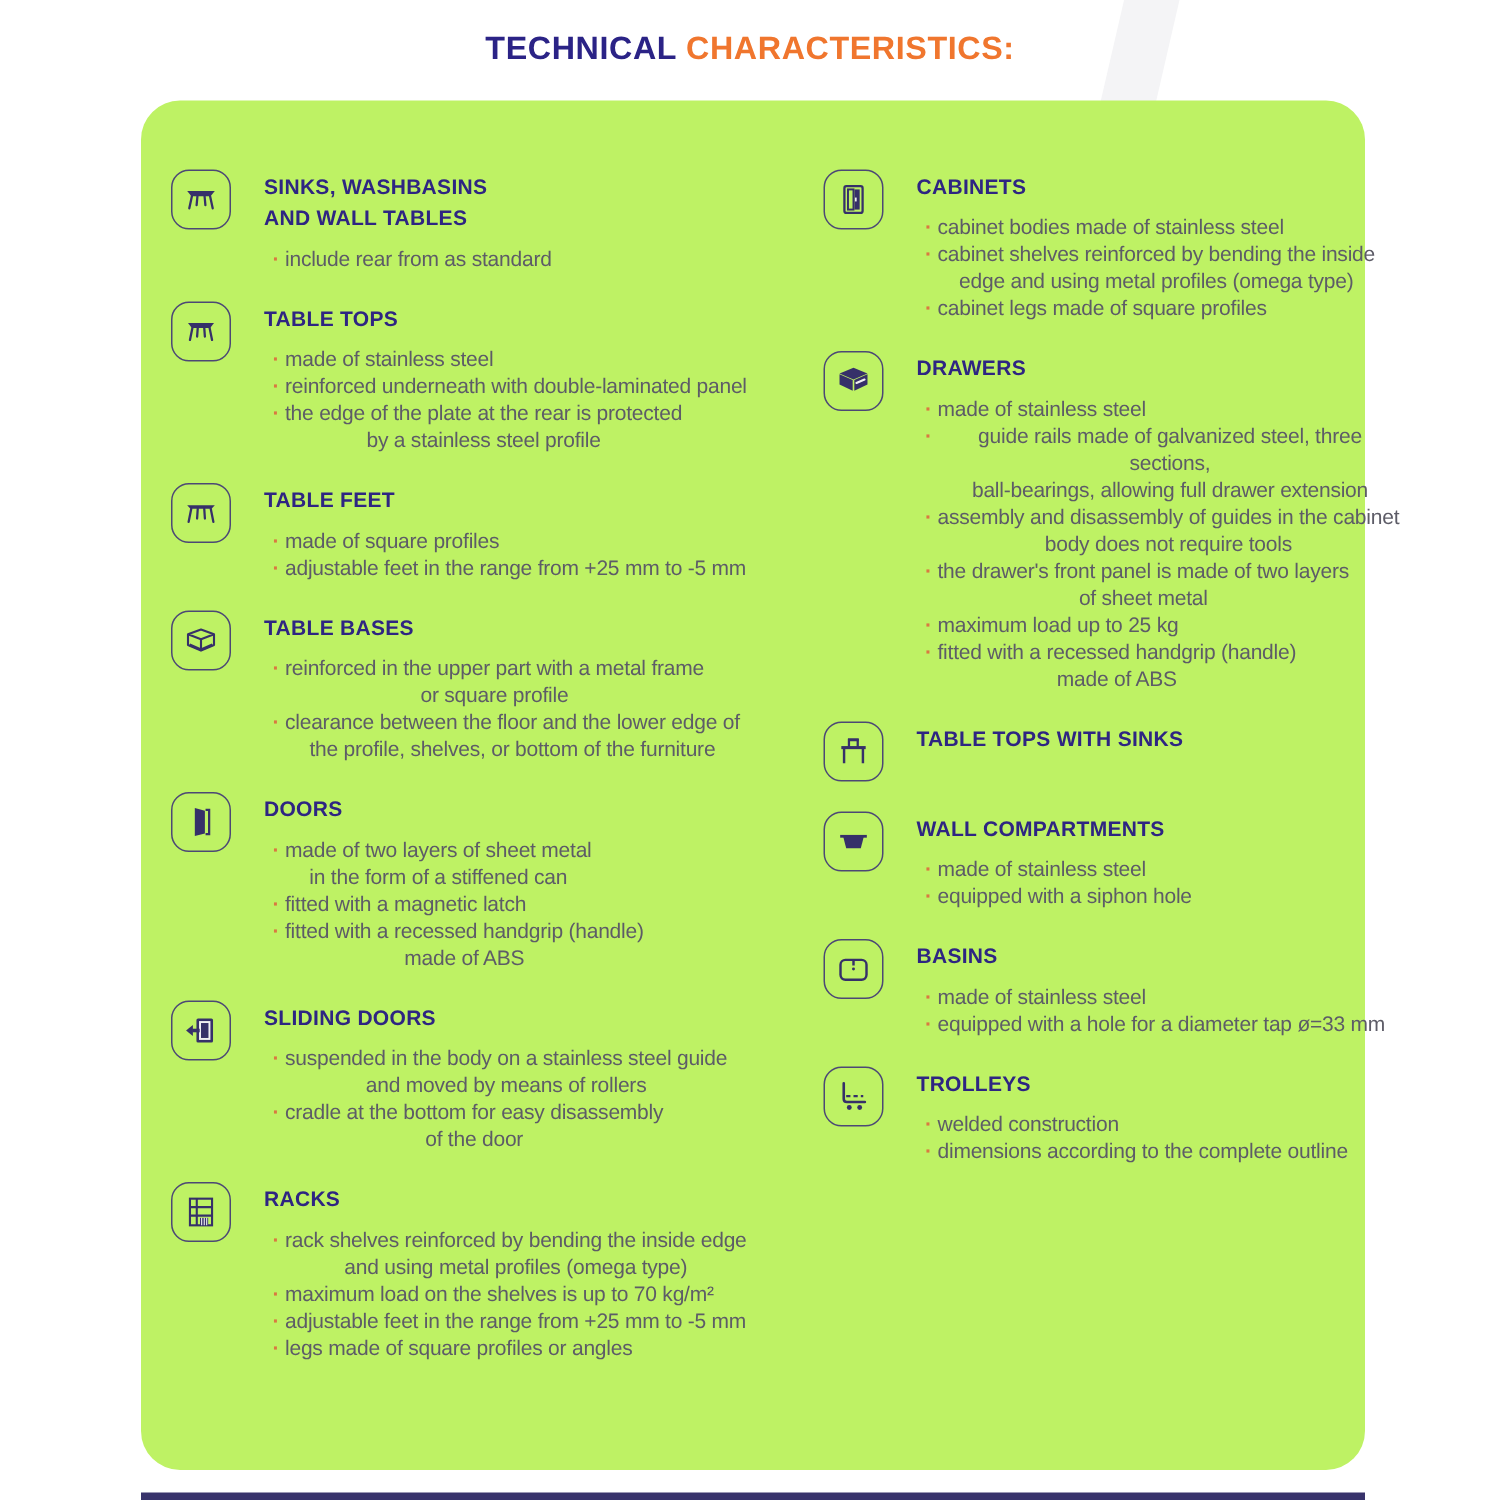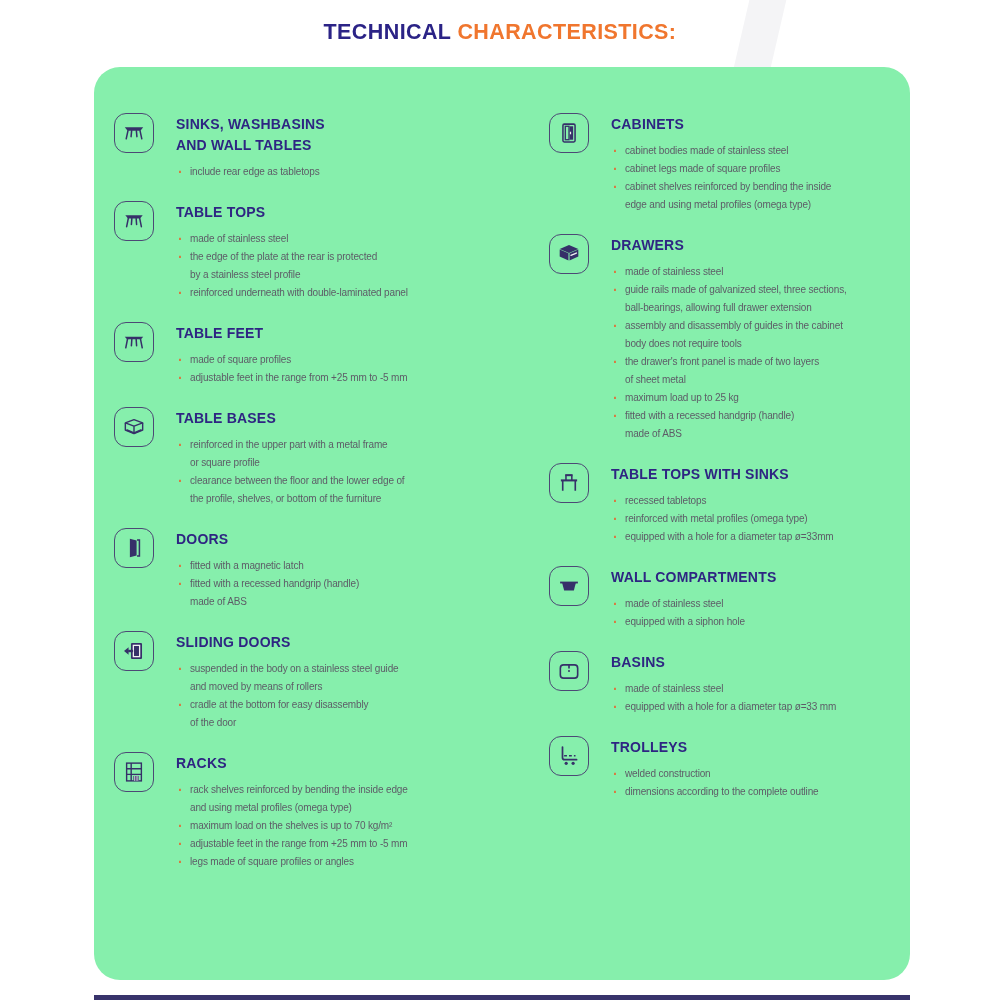--- a/index.html
+++ b/index.html
@@ -13,41 +13,41 @@
     background:#f4f4f6;transform:rotate(13deg);z-index:0;
   }
   .page-title{
     position:absolute;top:20px;left:0;width:1000px;text-align:center;
     font-size:21.5px;font-weight:800;letter-spacing:.4px;z-index:2;
   }
   .t-navy{color:#2b2386;}
   .t-orange{color:#f0762e;}
   .card{
     position:absolute;left:94px;top:67px;width:816px;height:913px;
-    background:#86efac;border-radius:26px;z-index:1;
+    background:#bef264;border-radius:26px;z-index:1;
   }
   .col{position:absolute;top:46px;}
   .col-left{left:20px;width:392px;}
   .col-right{left:455px;width:386px;}
   .section{display:flex;align-items:flex-start;margin-bottom:20px;}
   .icon-box{
     flex:0 0 40px;width:40px;height:40px;box-sizing:border-box;
     border:1.6px solid #4c4875;border-radius:12px;
     display:flex;align-items:center;justify-content:center;
   }
   .icon-box svg{width:26px;height:26px;display:block;}
   .content{flex:1;margin-left:22px;min-width:0;}
   .content h3{
     margin:1px 0 7px 0;font-size:14px;font-weight:700;color:#2e2582;
     letter-spacing:.2px;line-height:21px;white-space:pre-line;
   }
   .content ul{list-style:none;margin:0;padding:0;}
   .content li{
     display:flex;align-items:flex-start;
-    font-size:10px;line-height:18px;color:#5d5c67;
+    font-size:14px;line-height:18px;color:#5d5c67;text-align:center;
   }
   .content li::before{
     content:"·";color:#d97941;font-weight:800;font-size:14px;
     flex:0 0 12px;margin-left:2px;line-height:18px;
   }
   .btxt{white-space:pre-line;letter-spacing:-.15px;}
   .bottom-bar{
     position:absolute;left:94px;top:995px;width:816px;height:5px;
     background:#38336b;z-index:2;
   }
@@ -69,44 +69,44 @@
           <svg viewBox="0 0 24 24">
             <path d="M3.5 6.8h17l-2.6 3.2H6.1z" fill="#363069"></path>
             <path d="M6.4 10l-1.6 7.4M17.6 10l1.6 7.4M9.8 10l-.5 5.4M14.2 10l.5 5.4" stroke="#363069" stroke-width="1.4" fill="none" stroke-linecap="round"></path>
           </svg>
         </div>
         <div class="content">
           <h3>SINKS, WASHBASINS
 AND WALL TABLES</h3>
           <ul>
             <li>
-              <span class="btxt">include rear edge as tabletops</span>
+              <span class="btxt">include rear from as standard</span>
             </li>
           </ul>
         </div>
       </div>
       <div class="section">
         <div class="icon-box">
           <svg viewBox="0 0 24 24">
             <path d="M4 6.8h16l-2.4 3H6.4z" fill="#363069"></path>
             <path d="M6.7 9.8l-1.5 7.4M17.3 9.8l1.5 7.4M10 9.8l-.4 5.4M14 9.8l.4 5.4" stroke="#363069" stroke-width="1.4" fill="none" stroke-linecap="round"></path>
           </svg>
         </div>
         <div class="content">
           <h3>TABLE TOPS</h3>
           <ul>
             <li>
               <span class="btxt">made of stainless steel</span>
             </li>
             <li>
+              <span class="btxt">reinforced underneath with double-laminated panel</span>
+            </li>
+            <li>
               <span class="btxt">the edge of the plate at the rear is protected
 by a stainless steel profile</span>
-            </li>
-            <li>
-              <span class="btxt">reinforced underneath with double-laminated panel</span>
             </li>
           </ul>
         </div>
       </div>
       <div class="section">
         <div class="icon-box">
           <svg viewBox="0 0 24 24">
             <path d="M3.5 7.2h17l-2 2.2H5.5z" fill="#363069"></path>
             <path d="M6 9.4l-1.6 8M18 9.4l1.6 8M10 9.4l-.4 6M14 9.4l.4 6" stroke="#363069" stroke-width="1.4" fill="none" stroke-linecap="round"></path>
           </svg>
@@ -150,20 +150,24 @@
         <div class="icon-box">
           <svg viewBox="0 0 24 24">
             <path d="M14.8 4.6h2.2v14.8h-2.2" fill="none" stroke="#363069" stroke-width="1.4"></path>
             <path d="M8.2 3.4l6.2 1.6v14l-6.2 1.6z" fill="#363069"></path>
           </svg>
         </div>
         <div class="content">
           <h3>DOORS</h3>
           <ul>
             <li>
+              <span class="btxt">made of two layers of sheet metal
+in the form of a stiffened can</span>
+            </li>
+            <li>
               <span class="btxt">fitted with a magnetic latch</span>
             </li>
             <li>
               <span class="btxt">fitted with a recessed handgrip (handle)
 made of ABS</span>
             </li>
           </ul>
         </div>
       </div>
       <div class="section">
@@ -228,25 +232,25 @@
             <path d="M13.4 10.8v2.4" stroke="#efeff1" stroke-width="1.1"></path>
           </svg>
         </div>
         <div class="content">
           <h3>CABINETS</h3>
           <ul>
             <li>
               <span class="btxt">cabinet bodies made of stainless steel</span>
             </li>
             <li>
-              <span class="btxt">cabinet legs made of square profiles</span>
-            </li>
-            <li>
               <span class="btxt">cabinet shelves reinforced by bending the inside
 edge and using metal profiles (omega type)</span>
+            </li>
+            <li>
+              <span class="btxt">cabinet legs made of square profiles</span>
             </li>
           </ul>
         </div>
       </div>
       <div class="section">
         <div class="icon-box">
           <svg viewBox="0 0 24 24">
             <path d="M12 3.8l8.6 3.6L12 11 3.4 7.4z" fill="#363069"></path>
             <path d="M3.4 7.9v6.3L11.5 18v-6.6z" fill="#363069"></path>
             <path d="M20.6 7.9v6.3L12.5 18v-6.6z" fill="#363069"></path>
@@ -285,31 +289,20 @@
         <div class="icon-box">
           <svg viewBox="0 0 24 24">
             <path d="M4.5 9.6h15" stroke="#363069" stroke-width="1.9"></path>
             <path d="M6.2 9.6v9.6M17.8 9.6v9.6" stroke="#363069" stroke-width="1.5"></path>
             <path d="M9.2 9.6V4.8h5.4v4.8" fill="none" stroke="#363069" stroke-width="1.4"></path>
             <path d="M8.6 4.8h6.6" stroke="#363069" stroke-width="1.8"></path>
           </svg>
         </div>
         <div class="content">
           <h3>TABLE TOPS WITH SINKS</h3>
-          <ul>
-            <li>
-              <span class="btxt">recessed tabletops</span>
-            </li>
-            <li>
-              <span class="btxt">reinforced with metal profiles (omega type)</span>
-            </li>
-            <li>
-              <span class="btxt">equipped with a hole for a diameter tap ø=33mm</span>
-            </li>
-          </ul>
         </div>
       </div>
       <div class="section">
         <div class="icon-box">
           <svg viewBox="0 0 24 24">
             <path d="M3.8 8.8h16.4" stroke="#363069" stroke-width="1.7"></path>
             <path d="M5.6 8.8l1.9 7.4h9L18.4 8.8z" fill="#363069"></path>
           </svg>
         </div>
         <div class="content">

